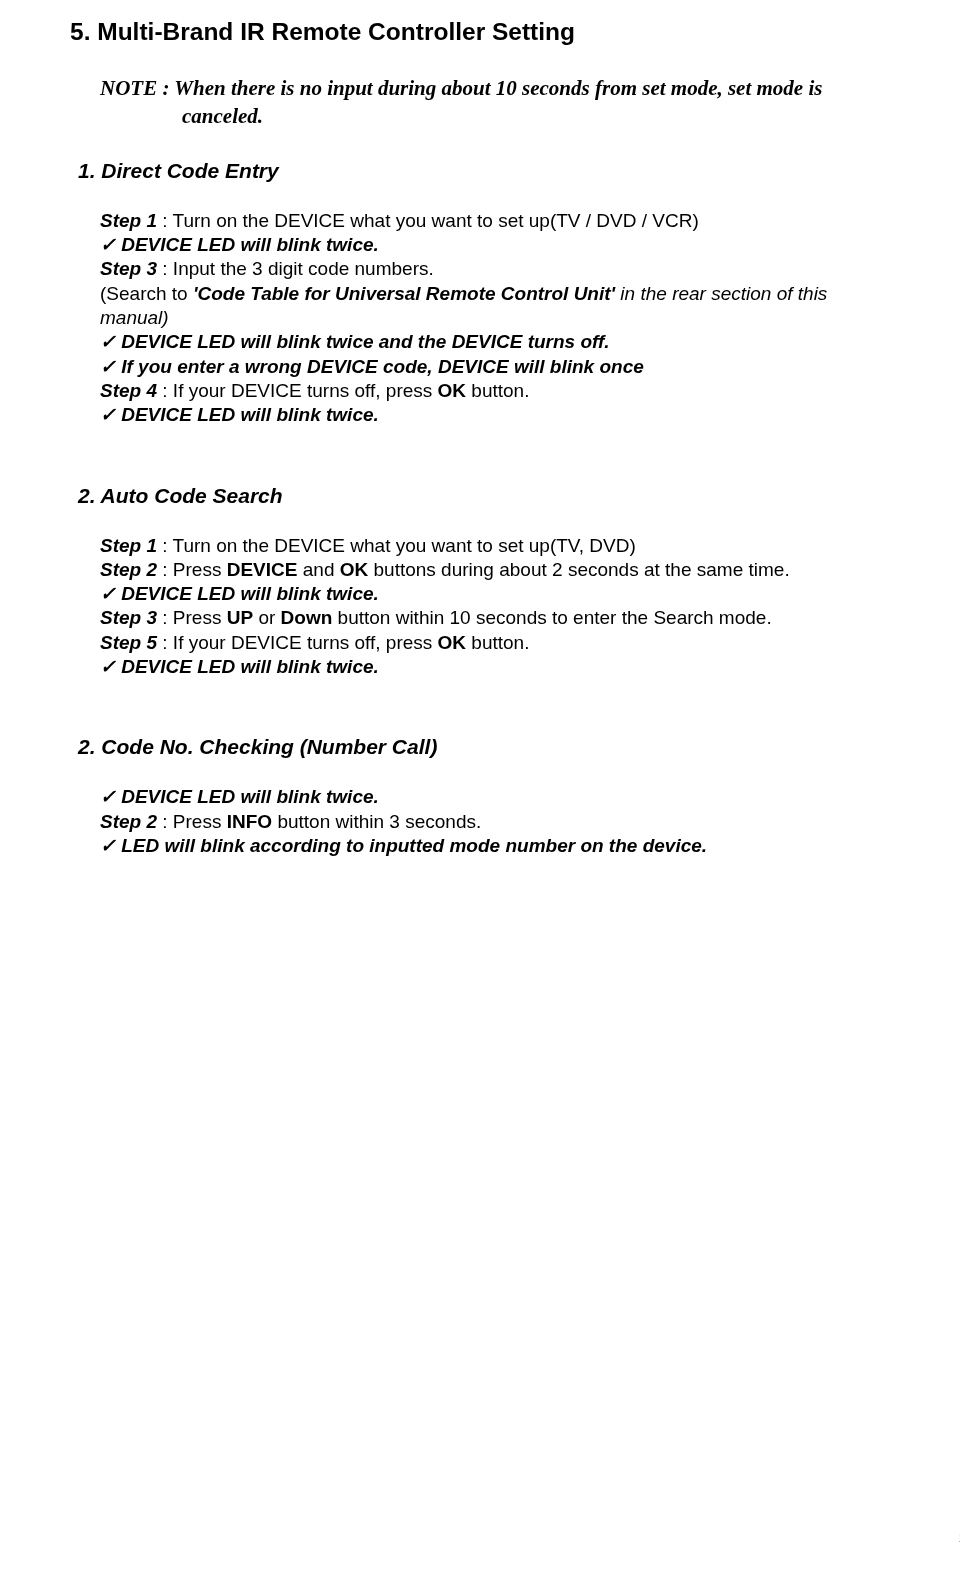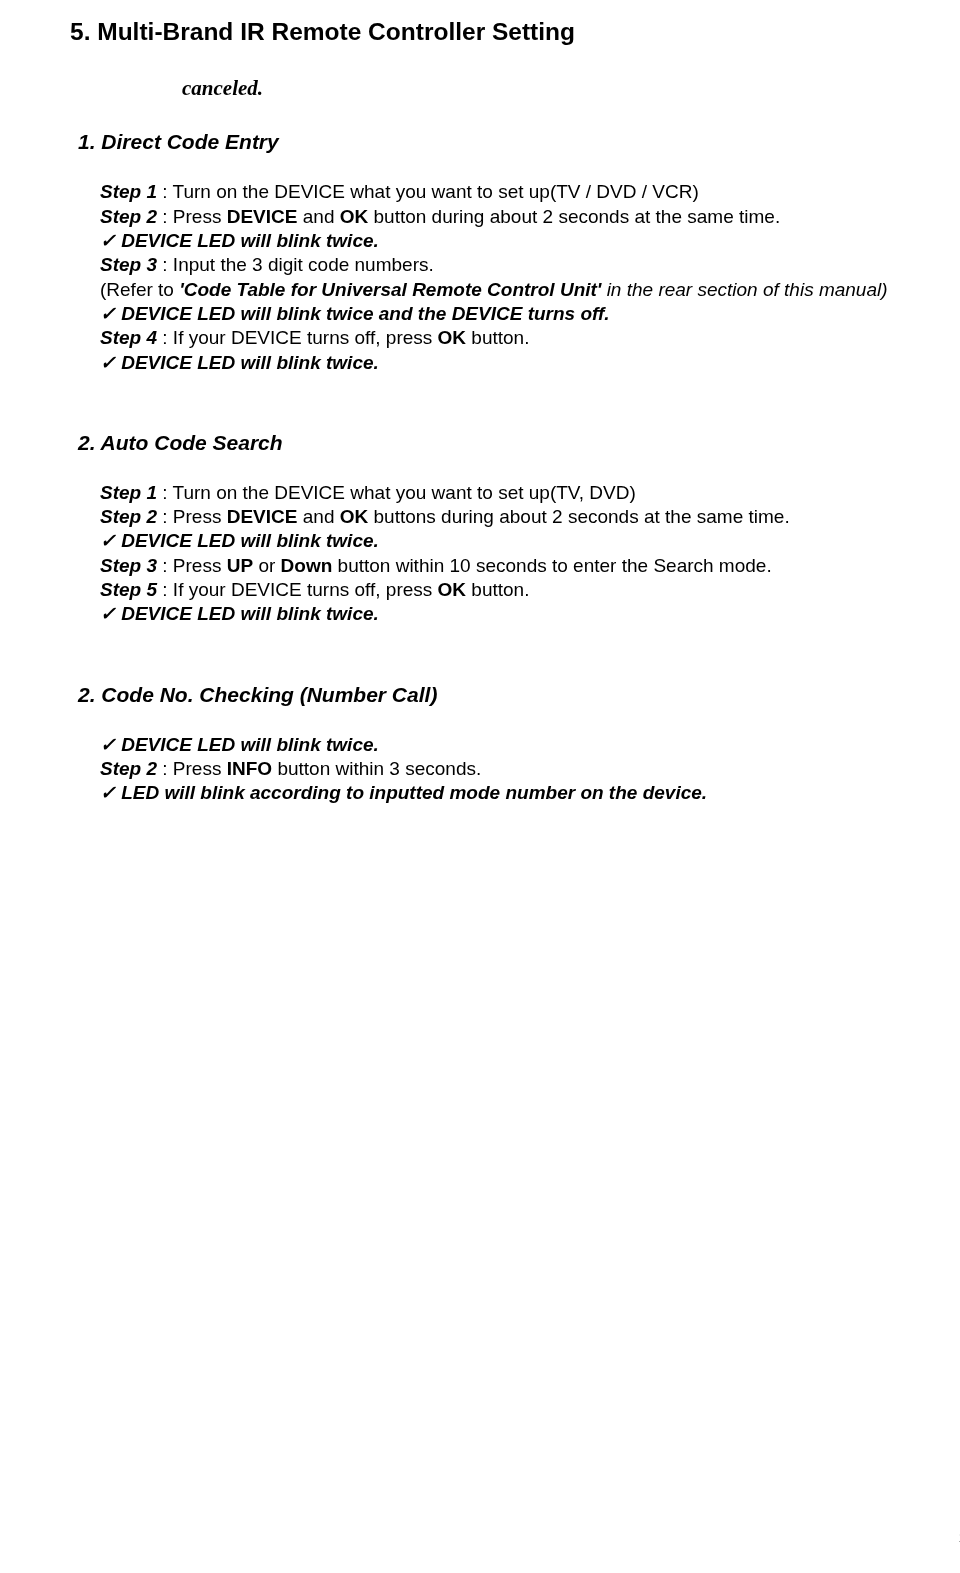--- a/index.html
+++ b/index.html
@@ -69,31 +69,32 @@
     text-align: right;
     font-size: 12px;
   }
 </style>
 </head>
 <body>
 
 <div class="page-title">5. Multi-Brand IR Remote Controller Setting</div>
 
 <div class="note">
+  <span>NOTE : When there is no input during about 10 seconds from set mode, set mode is</span>
   <span class="indent">canceled.</span>
 </div>
 
 <div class="subheading">1.   Direct Code Entry</div>
 <div class="section-block">
   <p><span class="bi">Step 1</span><span> : Turn on the DEVICE what you want to set up(TV / DVD / VCR)</span></p>
-  <p><span class="bi">Step 2</span><span> : Press </span><span class="b">DEVICE</span><span> and </span><span class="b">OK</span><span> button during about 2 seconds at the same time.</span></p>
   <p class="check-line bi">✓ DEVICE LED will blink twice.</p>
   <p><span class="bi">Step 3</span><span> : Input the 3 digit code numbers.</span></p>
-  <p class="refer"><span>(Refer to </span><span class="bi">'Code Table for Universal Remote Control Unit'</span><span class="i"> in the rear section of this manual)</span></p>
+  <p class="refer"><span>(Search to </span><span class="bi">'Code Table for Universal Remote Control Unit'</span><span class="i"> in the rear section of this manual)</span></p>
   <p class="check-line bi">✓ DEVICE LED will blink twice and the DEVICE turns off.</p>
+  <p class="check-line bi">✓ If you enter a wrong DEVICE code, DEVICE will blink once</p>
   <p><span class="bi">Step 4</span><span> : If your DEVICE turns off, press </span><span class="b">OK</span><span> button.</span></p>
   <p class="check-line bi">✓ DEVICE LED will blink twice.</p>
 </div>
 
 <div class="subheading">2.   Auto Code Search</div>
 <div class="section-block">
   <p><span class="bi">Step 1</span><span> : Turn on the DEVICE what you want to set up(TV, DVD)</span></p>
   <p><span class="bi">Step 2</span><span> : Press </span><span class="b">DEVICE</span><span> and </span><span class="b">OK</span><span> buttons during about 2 seconds at the same time.</span></p>
   <p class="check-line3 bi">✓ DEVICE LED will blink twice.</p>
   <p><span class="bi">Step 3</span><span> : Press </span><span class="b">UP</span><span> or </span><span class="b">Down</span><span> button within 10 seconds to enter the Search mode.</span></p>

